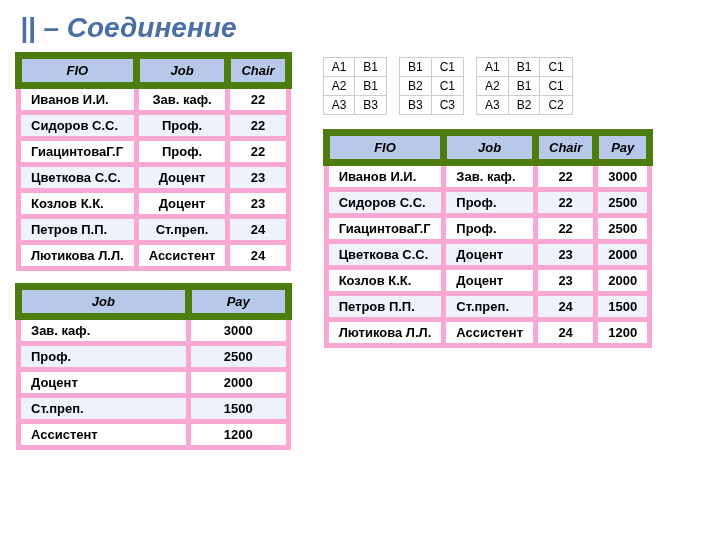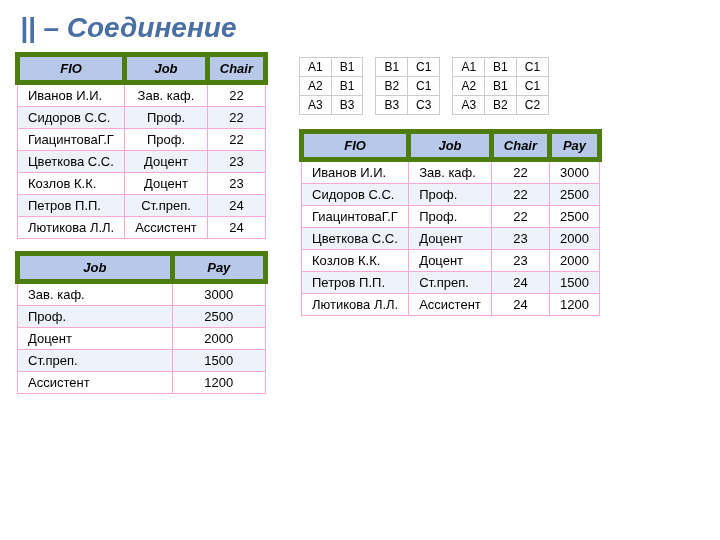--- a/index.html
+++ b/index.html
@@ -49,30 +49,31 @@
     .data-table {
       border-collapse: collapse;
       font-size: 13px;
     }
 
     .data-table th {
       background: #b8c8e8;
       font-style: italic;
       font-weight: bold;
       padding: 4px 10px;
-      border: 5px solid #4d7c0f;
+      border: 7px solid #4d7c0f;
       text-align: center;
       color: #000;
     }
 
     .data-table td {
       padding: 3px 10px;
-      border: 1px solid #f9a8d4;
+      border: 5px solid #f9a8d4;
       text-align: left;
       color: #000;
+      font-weight: bold;
     }
 
     .data-table td.num {
       text-align: center;
     }
 
     .data-table tr:nth-child(even) td {
       background: #eef2fa;
     }
     .data-table tr:nth-child(odd) td {

